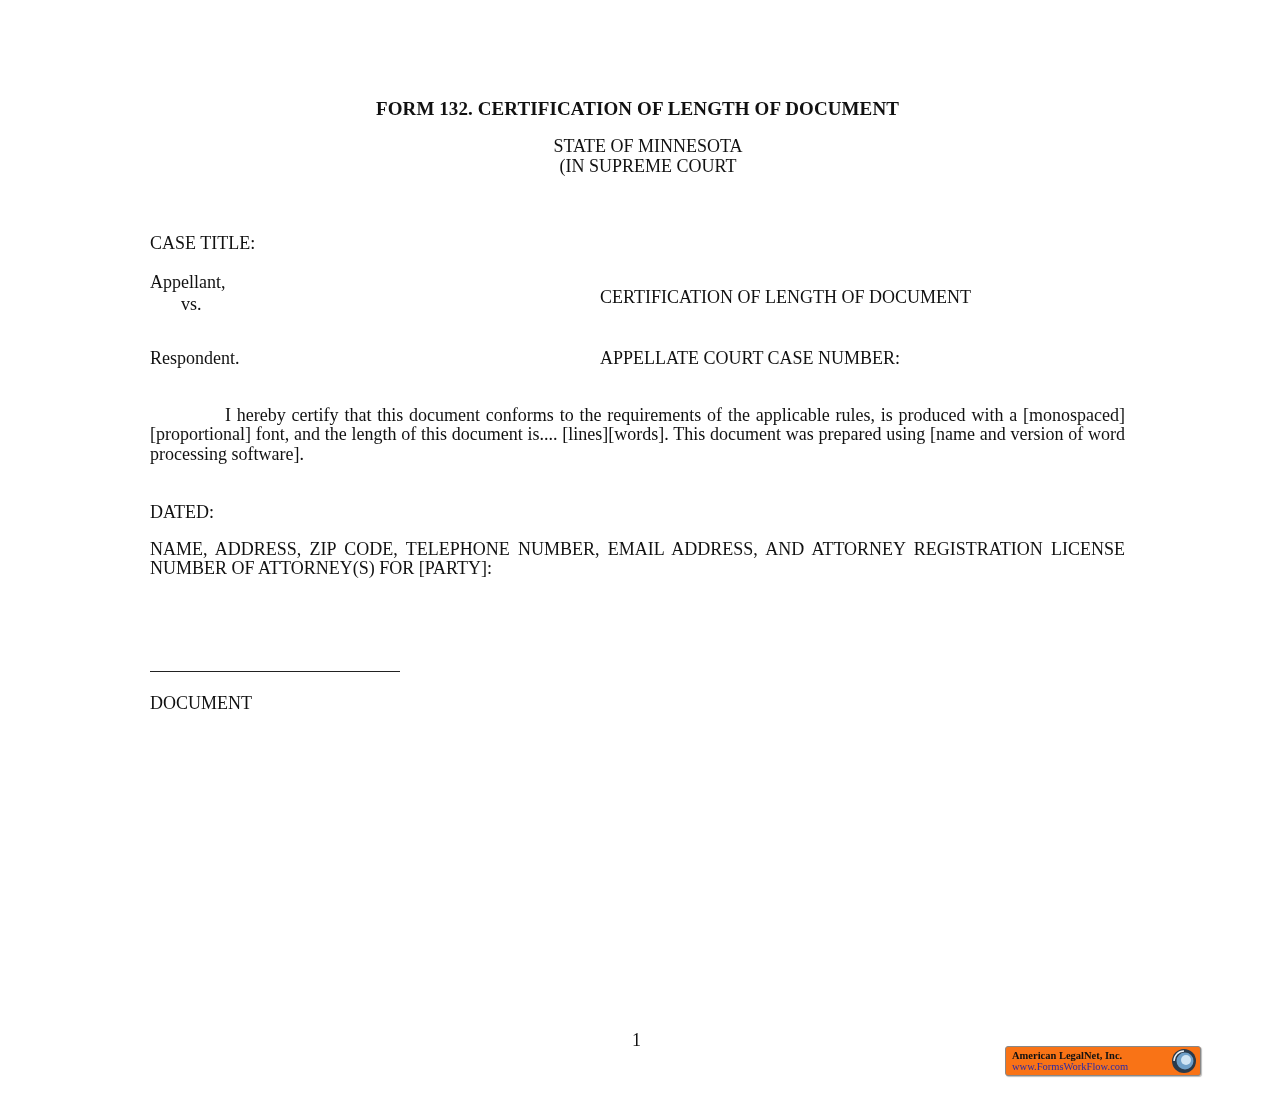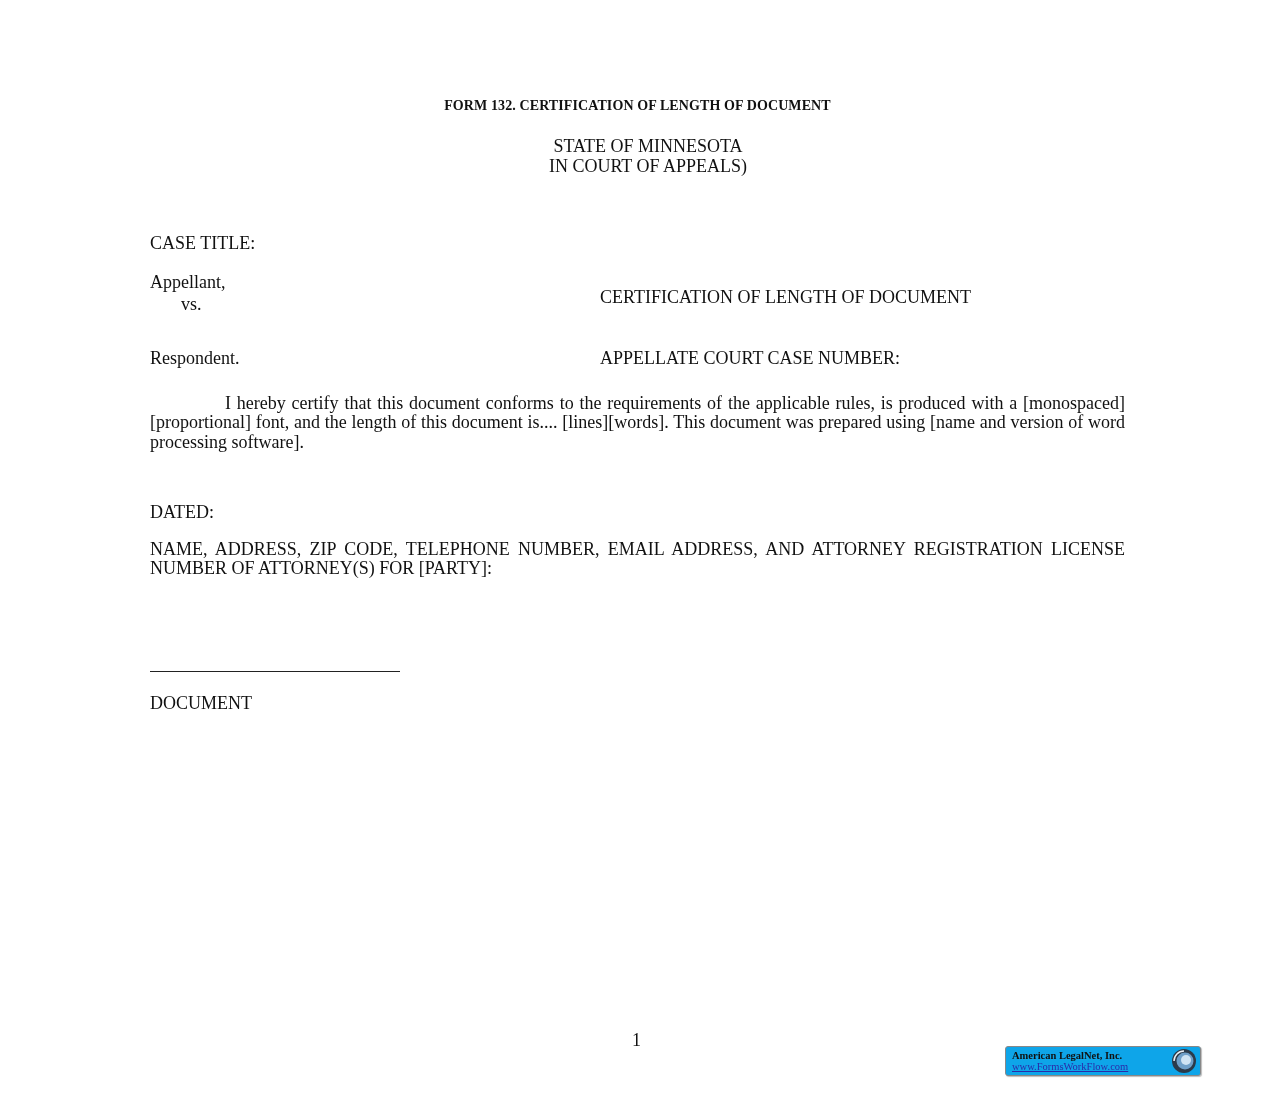--- a/index.html
+++ b/index.html
@@ -5,59 +5,59 @@
     html, body { margin: 0; padding: 0; background: #ffffff; }
     body {
       width: 1275px; height: 1100px; position: relative; overflow: hidden;
       font-family: "Liberation Serif", "DejaVu Serif", serif;
       color: #111111;
       font-size: 18px;
     }
     .abs { position: absolute; white-space: nowrap; }
     .title {
       left: 0; width: 1275px; top: 98px; text-align: center;
-      font-weight: bold; font-size: 14px; letter-spacing: 0.1px;
+      font-weight: bold; font-size: 19px; letter-spacing: 0.1px;
     }
     .court {
       left: 0; width: 1275px; top: 137px; text-align: center;
       line-height: 19.5px; font-size: 18px;
     }
     .court div { white-space: nowrap; padding-left: 21px; }
     .line { font-size: 18px; }
     .para {
-      position: absolute; left: 150px; width: 975px; top: 394px;
+      position: absolute; left: 150px; width: 975px; top: 406px;
       text-align: justify; line-height: 19.3px; font-size: 18px;
     }
     .para .indent { display: inline-block; width: 75px; }
     .para2 {
       position: absolute; left: 150px; width: 975px; top: 540px;
       text-align: justify; line-height: 19.3px; font-size: 18px;
     }
     .sigline {
       position: absolute; left: 150px; top: 671px; width: 250px; height: 0;
       border-top: 1px solid #222;
     }
     .badge {
       position: absolute; left: 1005px; top: 1046px; width: 194px; height: 28px;
-      border: 1px solid #888; border-radius: 3px; background: #0ea5e9;
+      border: 1px solid #888; border-radius: 3px; background: #f97316;
       box-shadow: 1px 1px 1px #bbb;
       font-family: "Liberation Serif", serif;
     }
     .badge .co { position: absolute; left: 6px; top: 3px; font-size: 10.5px; font-weight: bold; color: #111; }
-    .badge .url { position: absolute; left: 6px; top: 14px; font-size: 10.5px; color: #2a2aa8; text-decoration: underline; }
+    .badge .url { position: absolute; left: 6px; top: 14px; font-size: 10.5px; color: #2a2aa8; }
     .badge .globe { position: absolute; right: 3px; top: 1px; width: 26px; height: 26px; }
   </style>
 </head>
 <body>
 
 <div class="abs title">FORM 132. CERTIFICATION OF LENGTH OF DOCUMENT</div>
 
 <div class="abs court">
   <div>STATE OF MINNESOTA</div>
-  <div>IN COURT OF APPEALS)</div>
+  <div>(IN SUPREME COURT</div>
 </div>
 
 <div class="abs line" style="left:150px; top:233px;">CASE TITLE:</div>
 
 <div class="abs line" style="left:150px; top:272px;">Appellant,</div>
 <div class="abs line" style="left:600px; top:272px;margin-top:15px;">CERTIFICATION OF LENGTH OF DOCUMENT</div>
 
 <div class="abs line" style="left:181px; top:294px;">vs.</div>
 
 <div class="abs line" style="left:150px; top:348px;">Respondent.</div>

